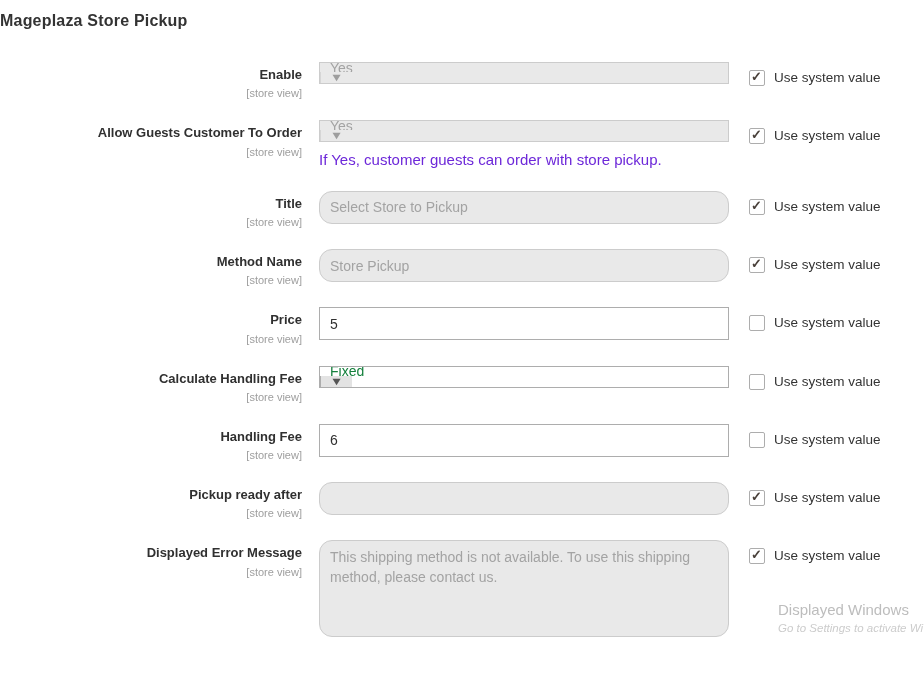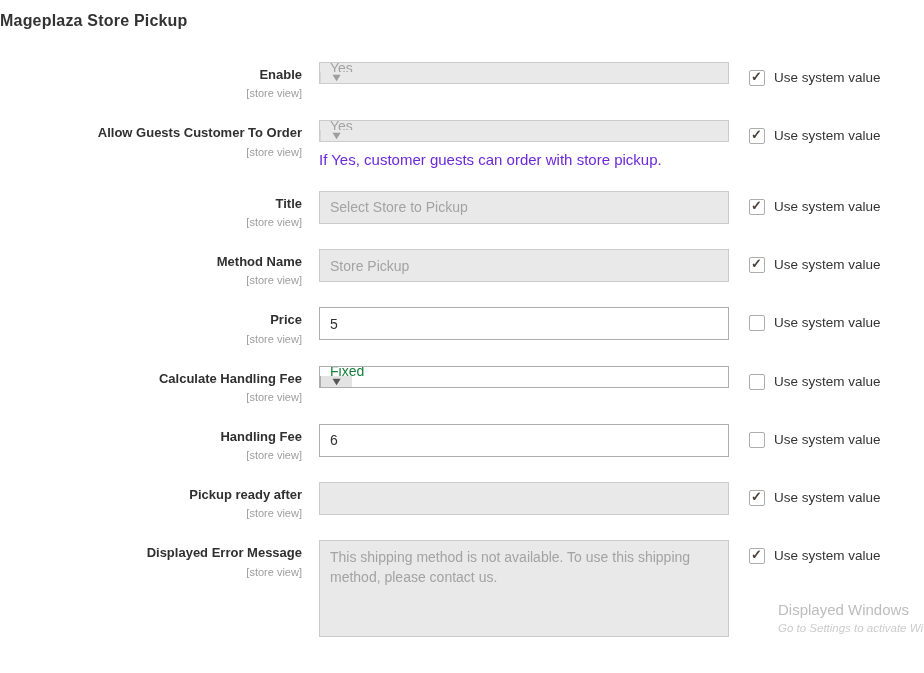--- a/index.html
+++ b/index.html
@@ -60,20 +60,21 @@
     font-family: inherit;
     padding: 0 10px;
     outline: none;
   }
   .text-input:disabled, .textarea:disabled {
     background: #e9e9e9;
     border-color: #cccccc;
     color: #a3a3a3;
     -webkit-text-fill-color: #a3a3a3;
     opacity: 1;
+    border-radius: 13px;
   }
   .textarea {
     box-sizing: border-box;
     width: 100%;
     height: 97px;
     border: 1px solid #adadad;
     background: #ffffff;
     color: #303030;
     font-size: 14px;
     font-family: inherit;

